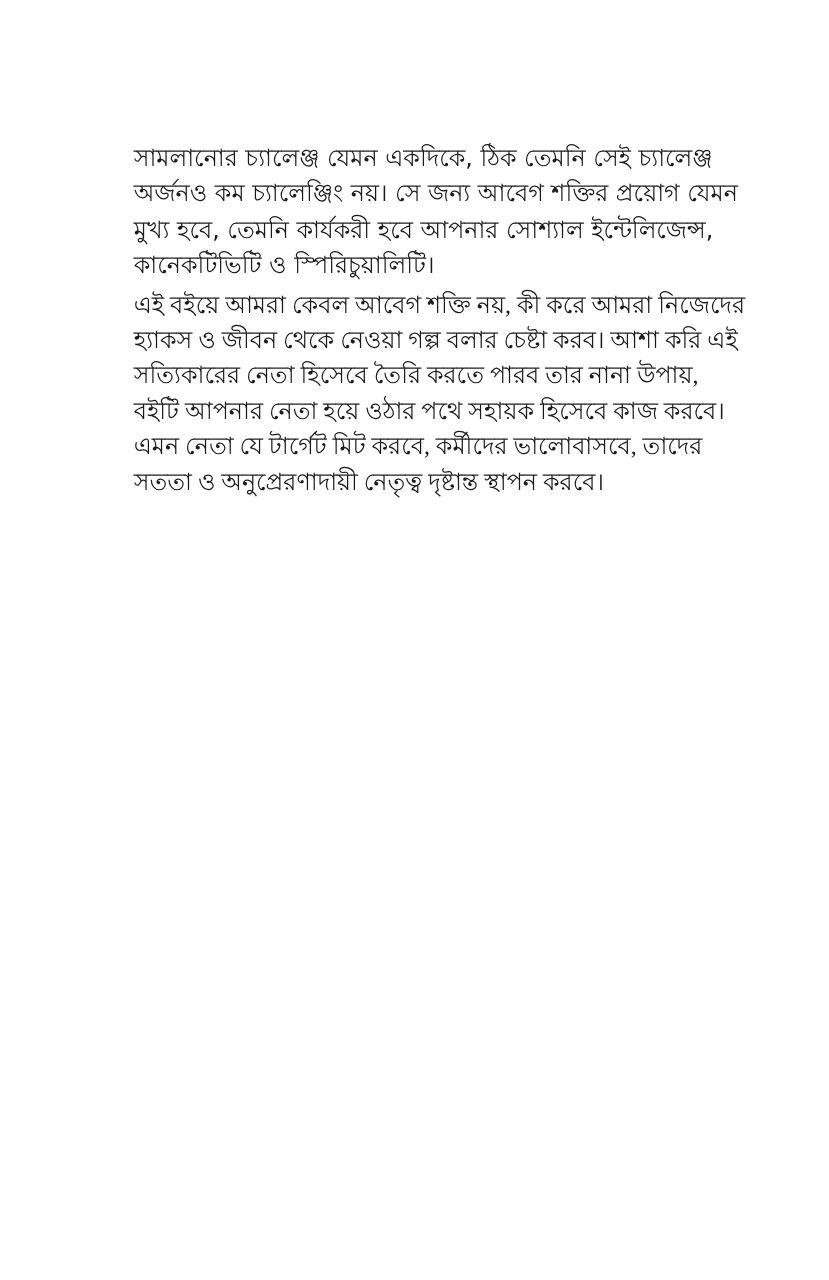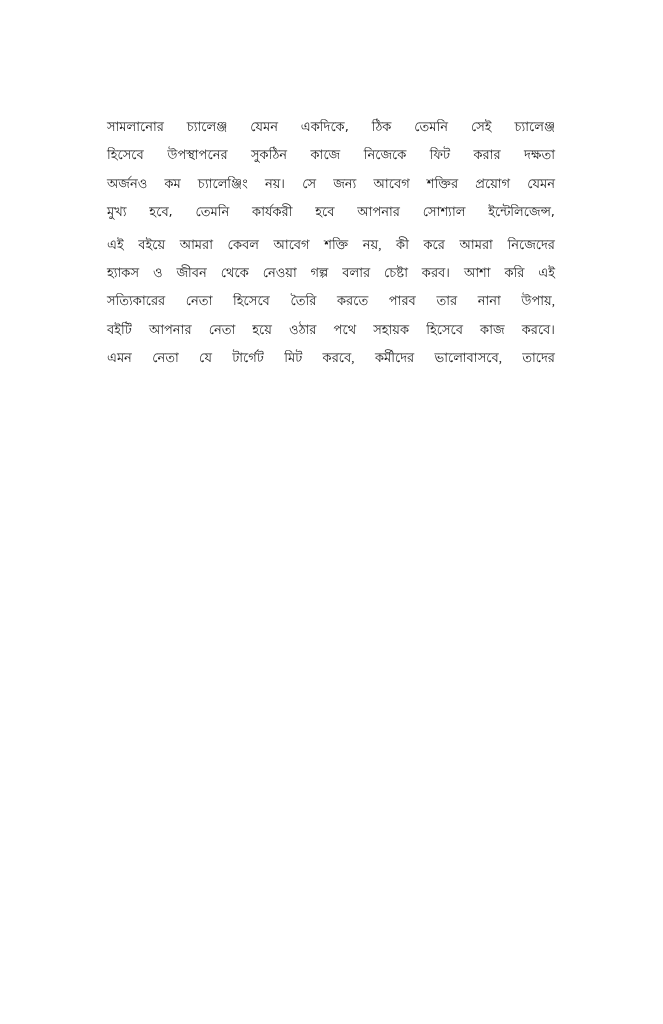--- a/index.html
+++ b/index.html
@@ -4,21 +4,21 @@
 <style>
   html, body { margin: 0; padding: 0; background: #ffffff; }
   body { width: 663px; height: 1024px; position: relative; overflow: hidden; }
   .page {
     position: absolute;
     left: 107px;
     top: 113px;
     width: 448px;
     color: #1a1a1a;
     font-family: "DejaVu Sans", "Liberation Sans", sans-serif;
-    font-size: 13px;
+    font-size: 19px;
     line-height: 28.4px;
   }
   .para {
     margin: 0;
     text-align: justify;
     text-align-last: left;
   }
   .para + .para { margin-top: 4px; font-family: Liberation Serif, serif; }
   .line {
     display: block;
@@ -28,24 +28,25 @@
     height: 28.4px;
   }
   .line.last { text-align-last: left; }
 </style>
 </head>
 <body>
 
 <div class="page">
   <p class="para">
     <span class="line">সামলানোর চ্যালেঞ্জ যেমন একদিকে, ঠিক তেমনি সেই চ্যালেঞ্জ</span>
-    <span class="line">হিসেবে উপস্থাপনের সুকঠিন কাজে নিজেকে ফিট করার দক্ষতা</span>
     <span class="line">অর্জনও কম চ্যালেঞ্জিং নয়। সে জন্য আবেগ শক্তির প্রয়োগ যেমন</span>
     <span class="line">মুখ্য হবে, তেমনি কার্যকরী হবে আপনার সোশ্যাল ইন্টেলিজেন্স,</span>
+    <span class="line last">কানেকটিভিটি ও স্পিরিচুয়ালিটি।</span>
   </p>
   <p class="para">
     <span class="line">এই বইয়ে আমরা কেবল আবেগ শক্তি নয়, কী করে আমরা নিজেদের</span>
     <span class="line">হ্যাকস ও জীবন থেকে নেওয়া গল্প বলার চেষ্টা করব। আশা করি এই</span>
     <span class="line">সত্যিকারের নেতা হিসেবে তৈরি করতে পারব তার নানা উপায়,</span>
     <span class="line">বইটি আপনার নেতা হয়ে ওঠার পথে সহায়ক হিসেবে কাজ করবে।</span>
     <span class="line">এমন নেতা যে টার্গেট মিট করবে, কর্মীদের ভালোবাসবে, তাদের</span>
+    <span class="line last">সততা ও অনুপ্রেরণাদায়ী নেতৃত্ব দৃষ্টান্ত স্থাপন করবে।</span>
   </p>
 </div>
 
 </body></html>

